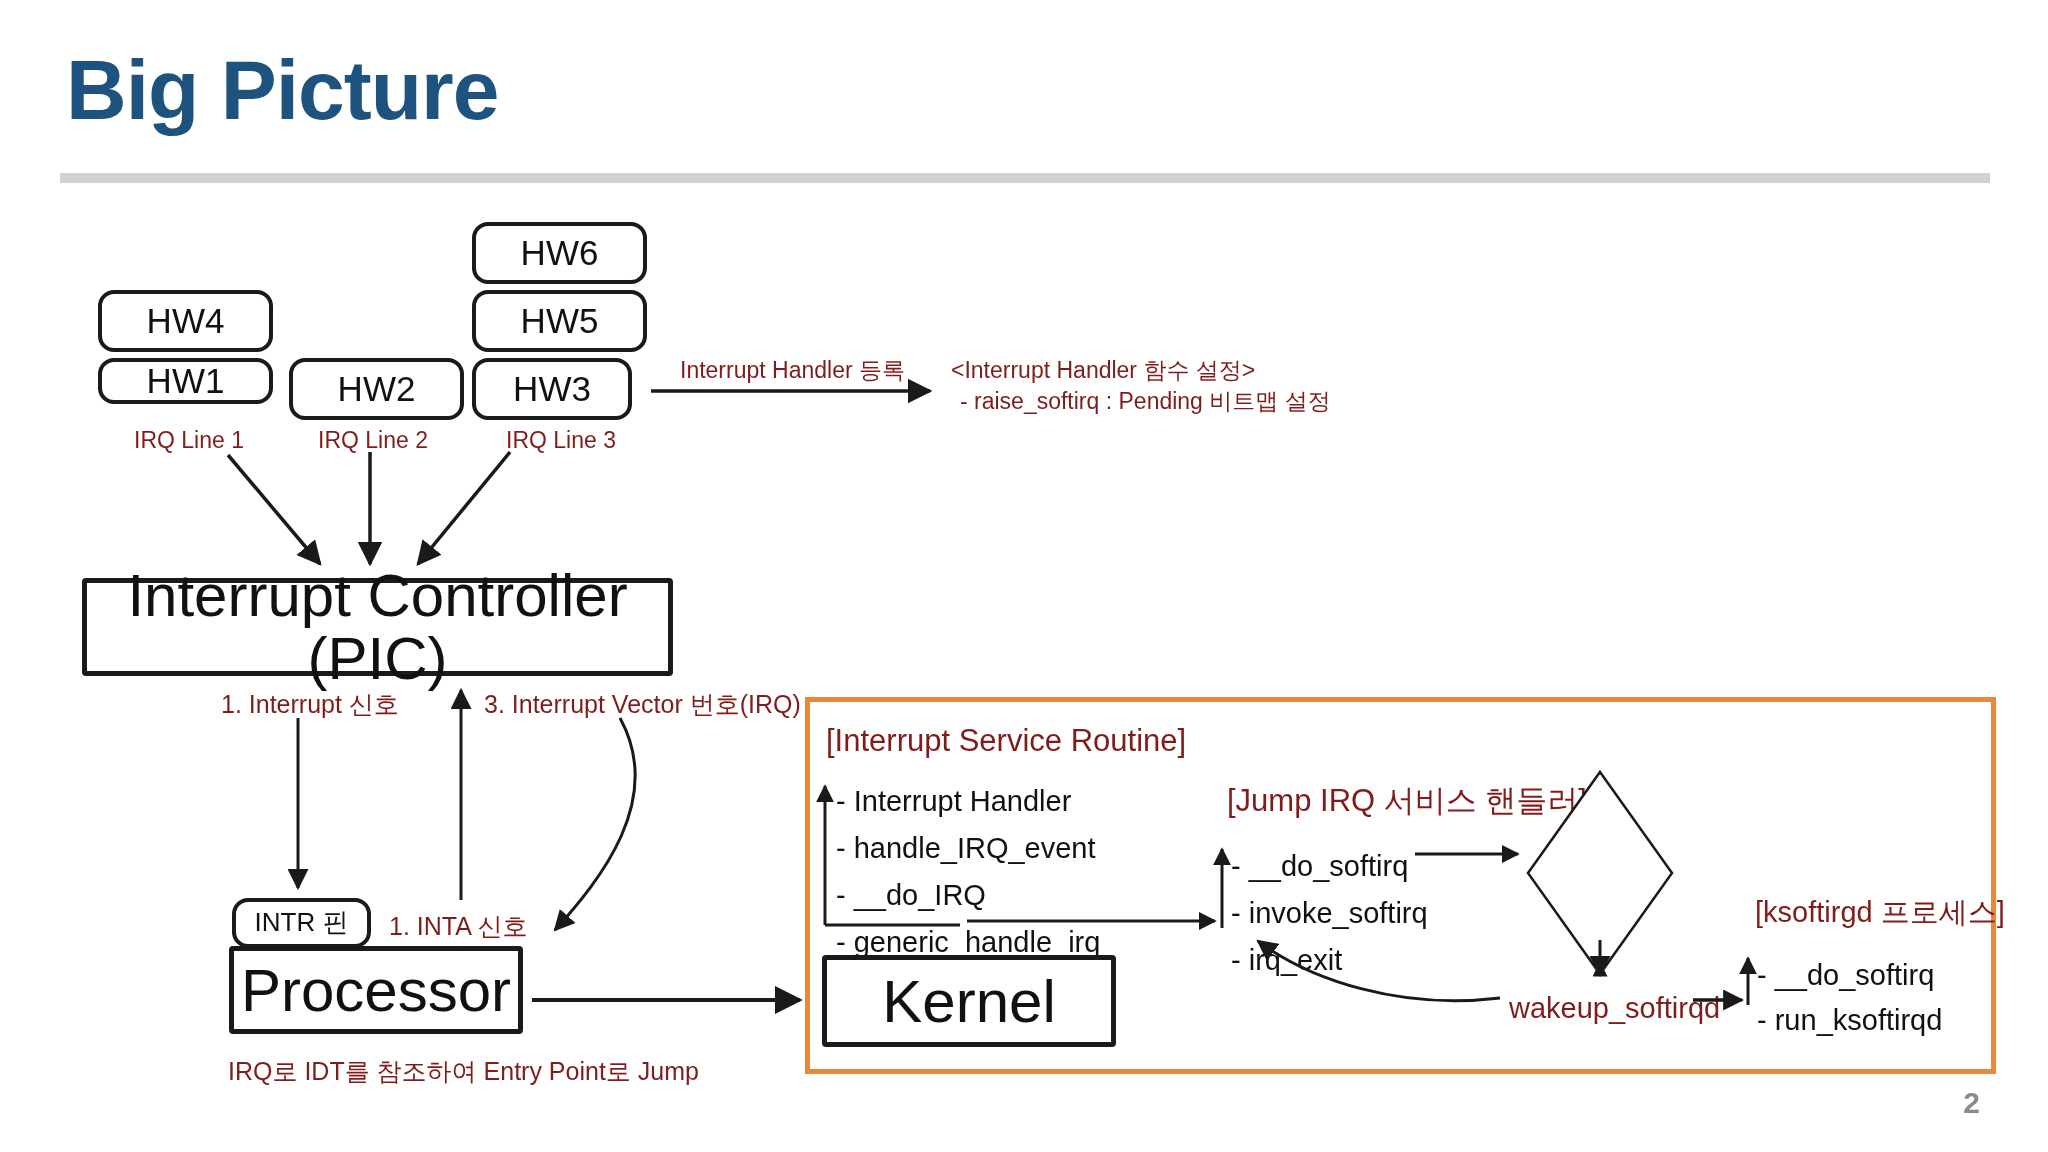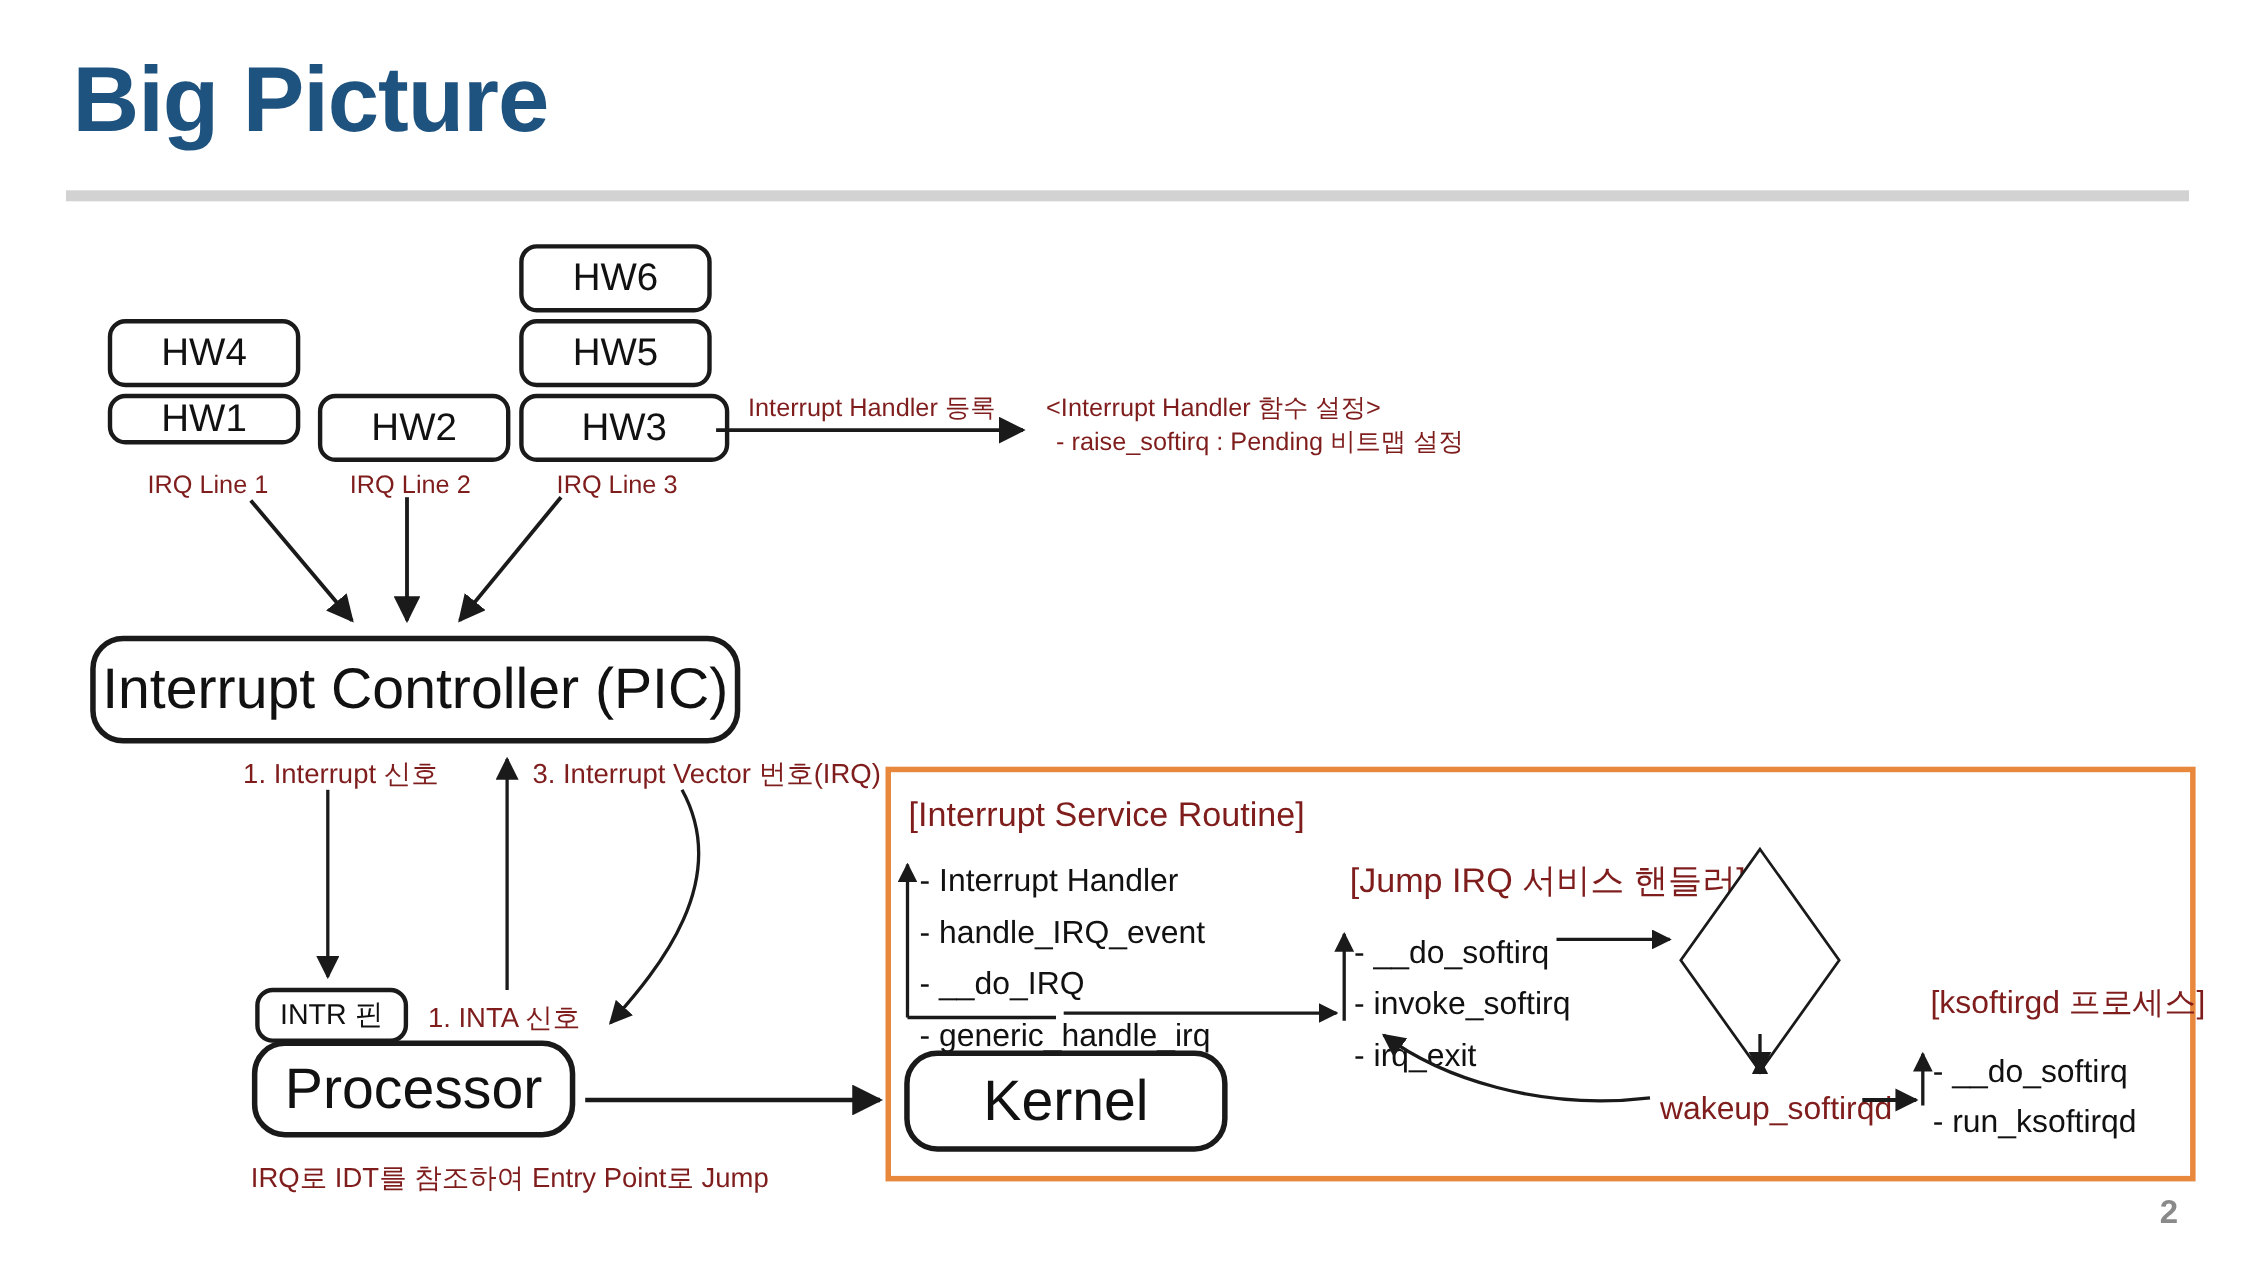--- a/index.html
+++ b/index.html
@@ -48,21 +48,21 @@
     border: 4px solid #1a1a1a;
     border-radius: 18px;
     background: #ffffff;
     display: flex;
     align-items: center;
     justify-content: center;
     text-align: center;
     line-height: 1.05;
   }
   .hwbox { font-size: 35px; border-width: 4px; border-radius: 16px; }
-  .hugebox { font-size: 52px; border-width: 5px; border-radius: 30px; }
+  .hugebox { font-size: 60px; border-width: 5px; border-radius: 4px; }
   .smallbox { font-size: 26px; border-width: 4px; border-radius: 16px; }
 
   
   .cap {
     position: absolute;
     font-size: 23px;
     color: #7f1d1d;
     white-space: nowrap;
     line-height: 1.35;
   }
@@ -126,21 +126,21 @@
   </div>
   <div class="rbox hwbox" style="left:472px; top:290px; width:175px; height:62px;">
     <span>HW5</span>
   </div>
   <div class="rbox hwbox" style="left:98px; top:358px; width:175px; height:46px;">
     <span>HW1</span>
   </div>
   <div class="rbox hwbox" style="left:289px; top:358px; width:175px; height:62px;">
     <span>HW2</span>
   </div>
-  <div class="rbox hwbox" style="left:472px; top:358px; width:191px; height:62px;">
+  <div class="rbox hwbox" style="left:472px; top:358px; width:160px; height:62px;">
     <span>HW3</span>
   </div>
 
   <div class="cap" style="left:134px; top:425px;">IRQ Line 1</div>
   <div class="cap" style="left:318px; top:425px;">IRQ Line 2</div>
   <div class="cap" style="left:506px; top:425px;">IRQ Line 3</div>
 
   <div class="cap" style="left:680px; top:355px;">Interrupt Handler 등록</div>
   <div class="cap" style="left:951px; top:355px;">&lt;Interrupt Handler 함수 설정&gt;</div>
   <div class="cap" style="left:960px; top:386px;">- raise_softirq : Pending 비트맵 설정</div>

